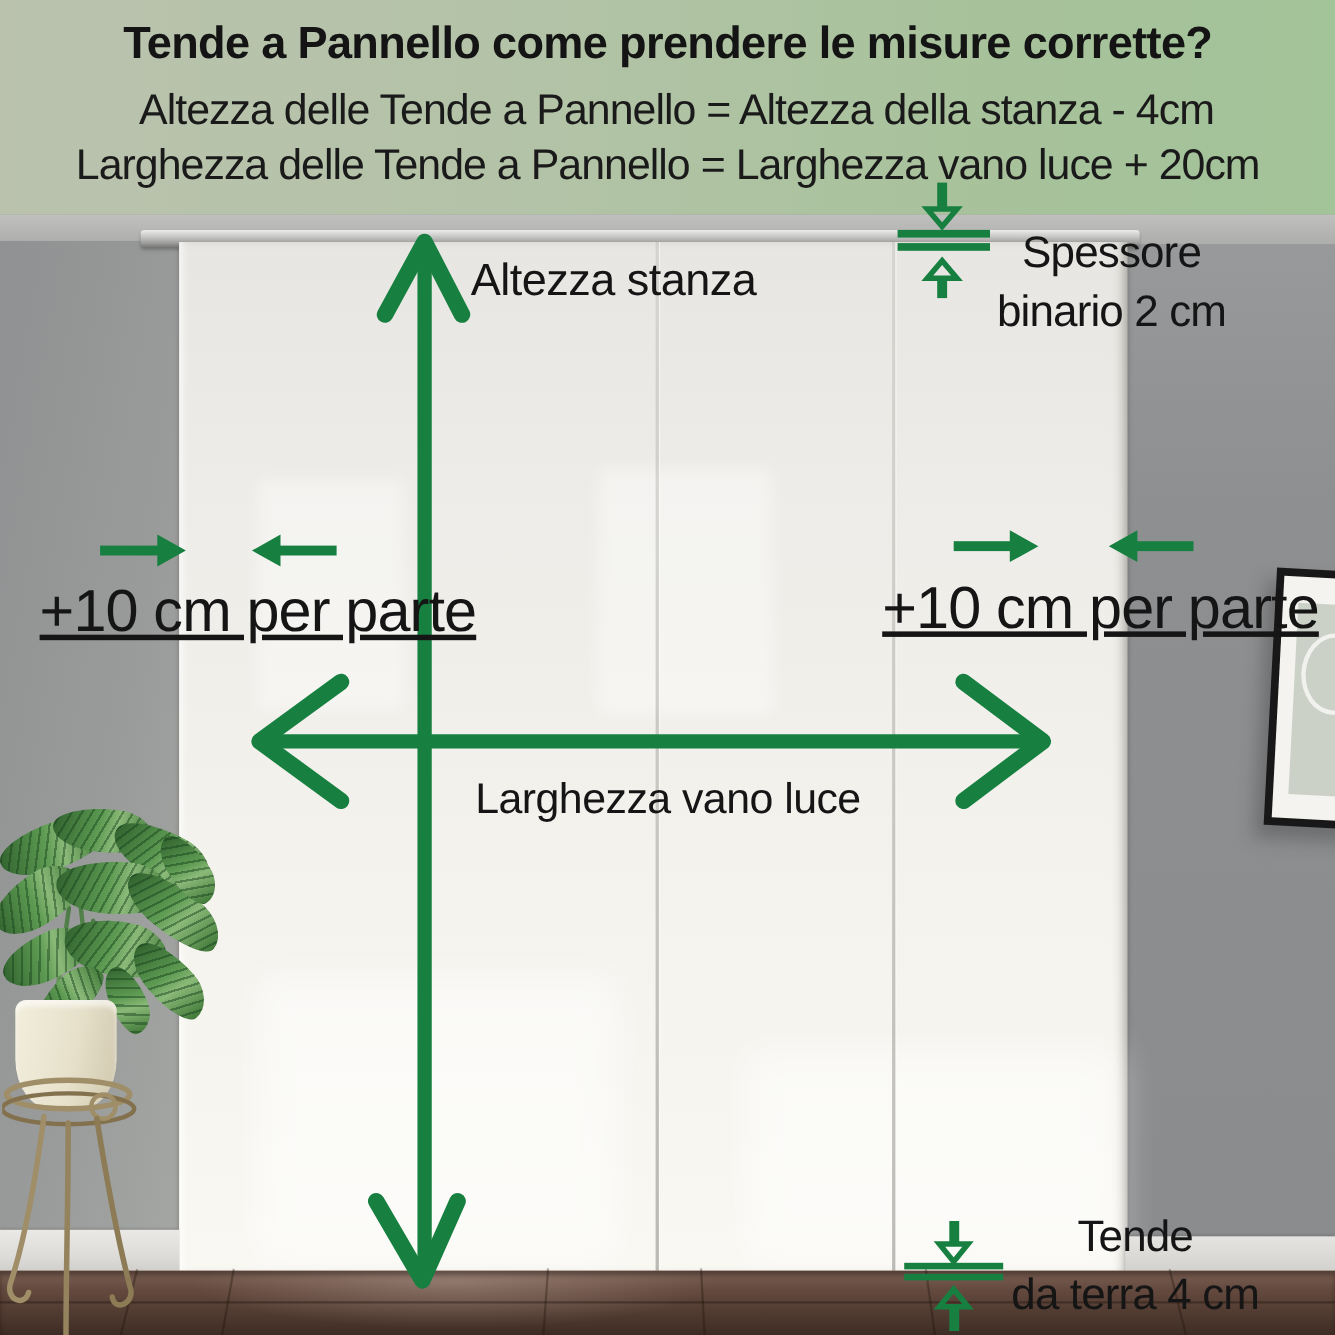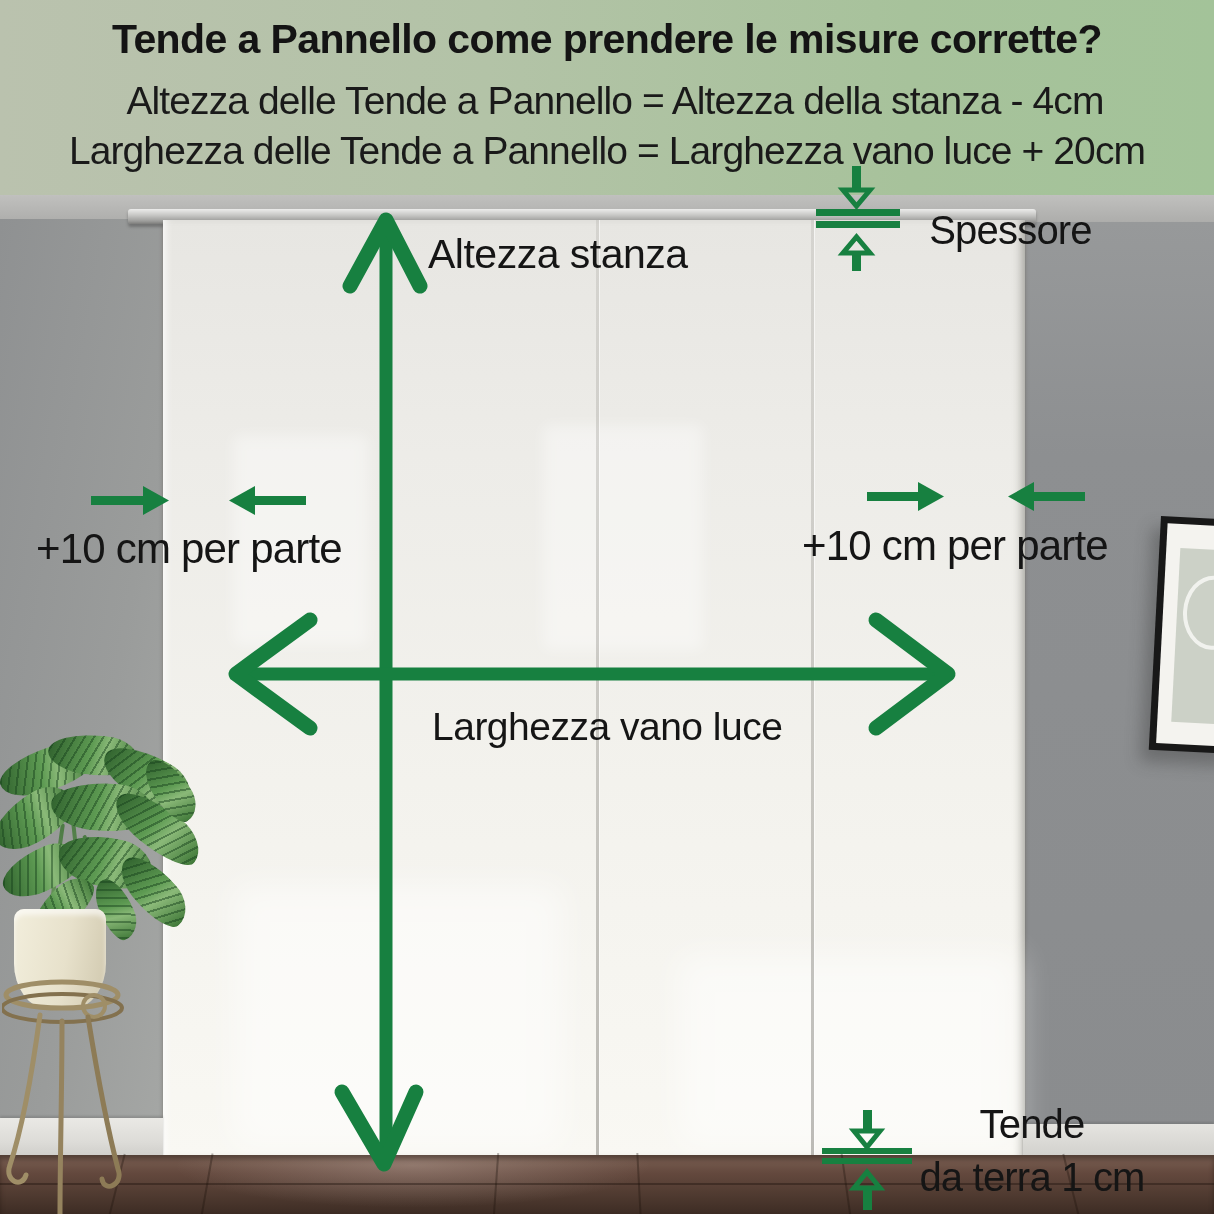--- a/index.html
+++ b/index.html
@@ -66,21 +66,21 @@
   
   .frame{position:absolute;left:1161px;top:321px;width:86px;height:234px;background:#181818;
     transform:rotate(3deg);transform-origin:top left;box-shadow:-8px 12px 16px rgba(50,50,50,.35);}
   .frame-mat{position:absolute;inset:7px;background:#f4f3ef;}
   .frame-art{position:absolute;left:14px;right:8px;top:24px;bottom:22px;background:#ccd1c7;overflow:hidden;}
   .frame-circle{position:absolute;width:52px;height:66px;border:4px solid rgba(250,250,248,.8);border-radius:50%;right:-16px;top:26px;}
   
   .overlay{position:absolute;left:0;top:0;z-index:35;}
   .lbl{position:absolute;z-index:40;white-space:nowrap;color:#151515;}
   .lbl-bold{font-weight:normal;font-size:41px;letter-spacing:-0.5px;}
-  .lbl-reg{font-size:42px;letter-spacing:-0.8px;}
+  .lbl-reg{font-size:54px;letter-spacing:-0.8px;text-decoration:underline;}
   .lbl-2line{text-align:center;font-size:40px;letter-spacing:-0.8px;line-height:53px;}
   .lbl-2line span{display:block;}
 </style>
 </head>
 <body>
 
 <div class="stage">
 
   <div class="photo">
     <div class="ceiling-strip"></div>
@@ -211,19 +211,20 @@
       <polygon points="854,1188 880,1188 867,1172"></polygon>
     </g>
   </svg>
 
   <div class="lbl lbl-bold" style="left:428px;top:231px;">Altezza stanza</div>
   <div class="lbl lbl-bold" style="left:432px;top:705px;font-size:39px;">Larghezza vano luce</div>
   <div class="lbl lbl-reg" style="left:36px;top:525px;">+10 cm per parte</div>
   <div class="lbl lbl-reg" style="left:802px;top:522px;">+10 cm per parte</div>
   <div class="lbl lbl-2line" style="left:893px;top:204px;width:235px;">
     <span>Spessore</span>
+    <span>binario 2 cm</span>
   </div>
   <div class="lbl lbl-2line" style="left:908px;top:1098px;width:248px;">
     <span>Tende</span>
-    <span>da terra 1 cm</span>
+    <span>da terra 4 cm</span>
   </div>
 
 </div>
 
 </body></html>

